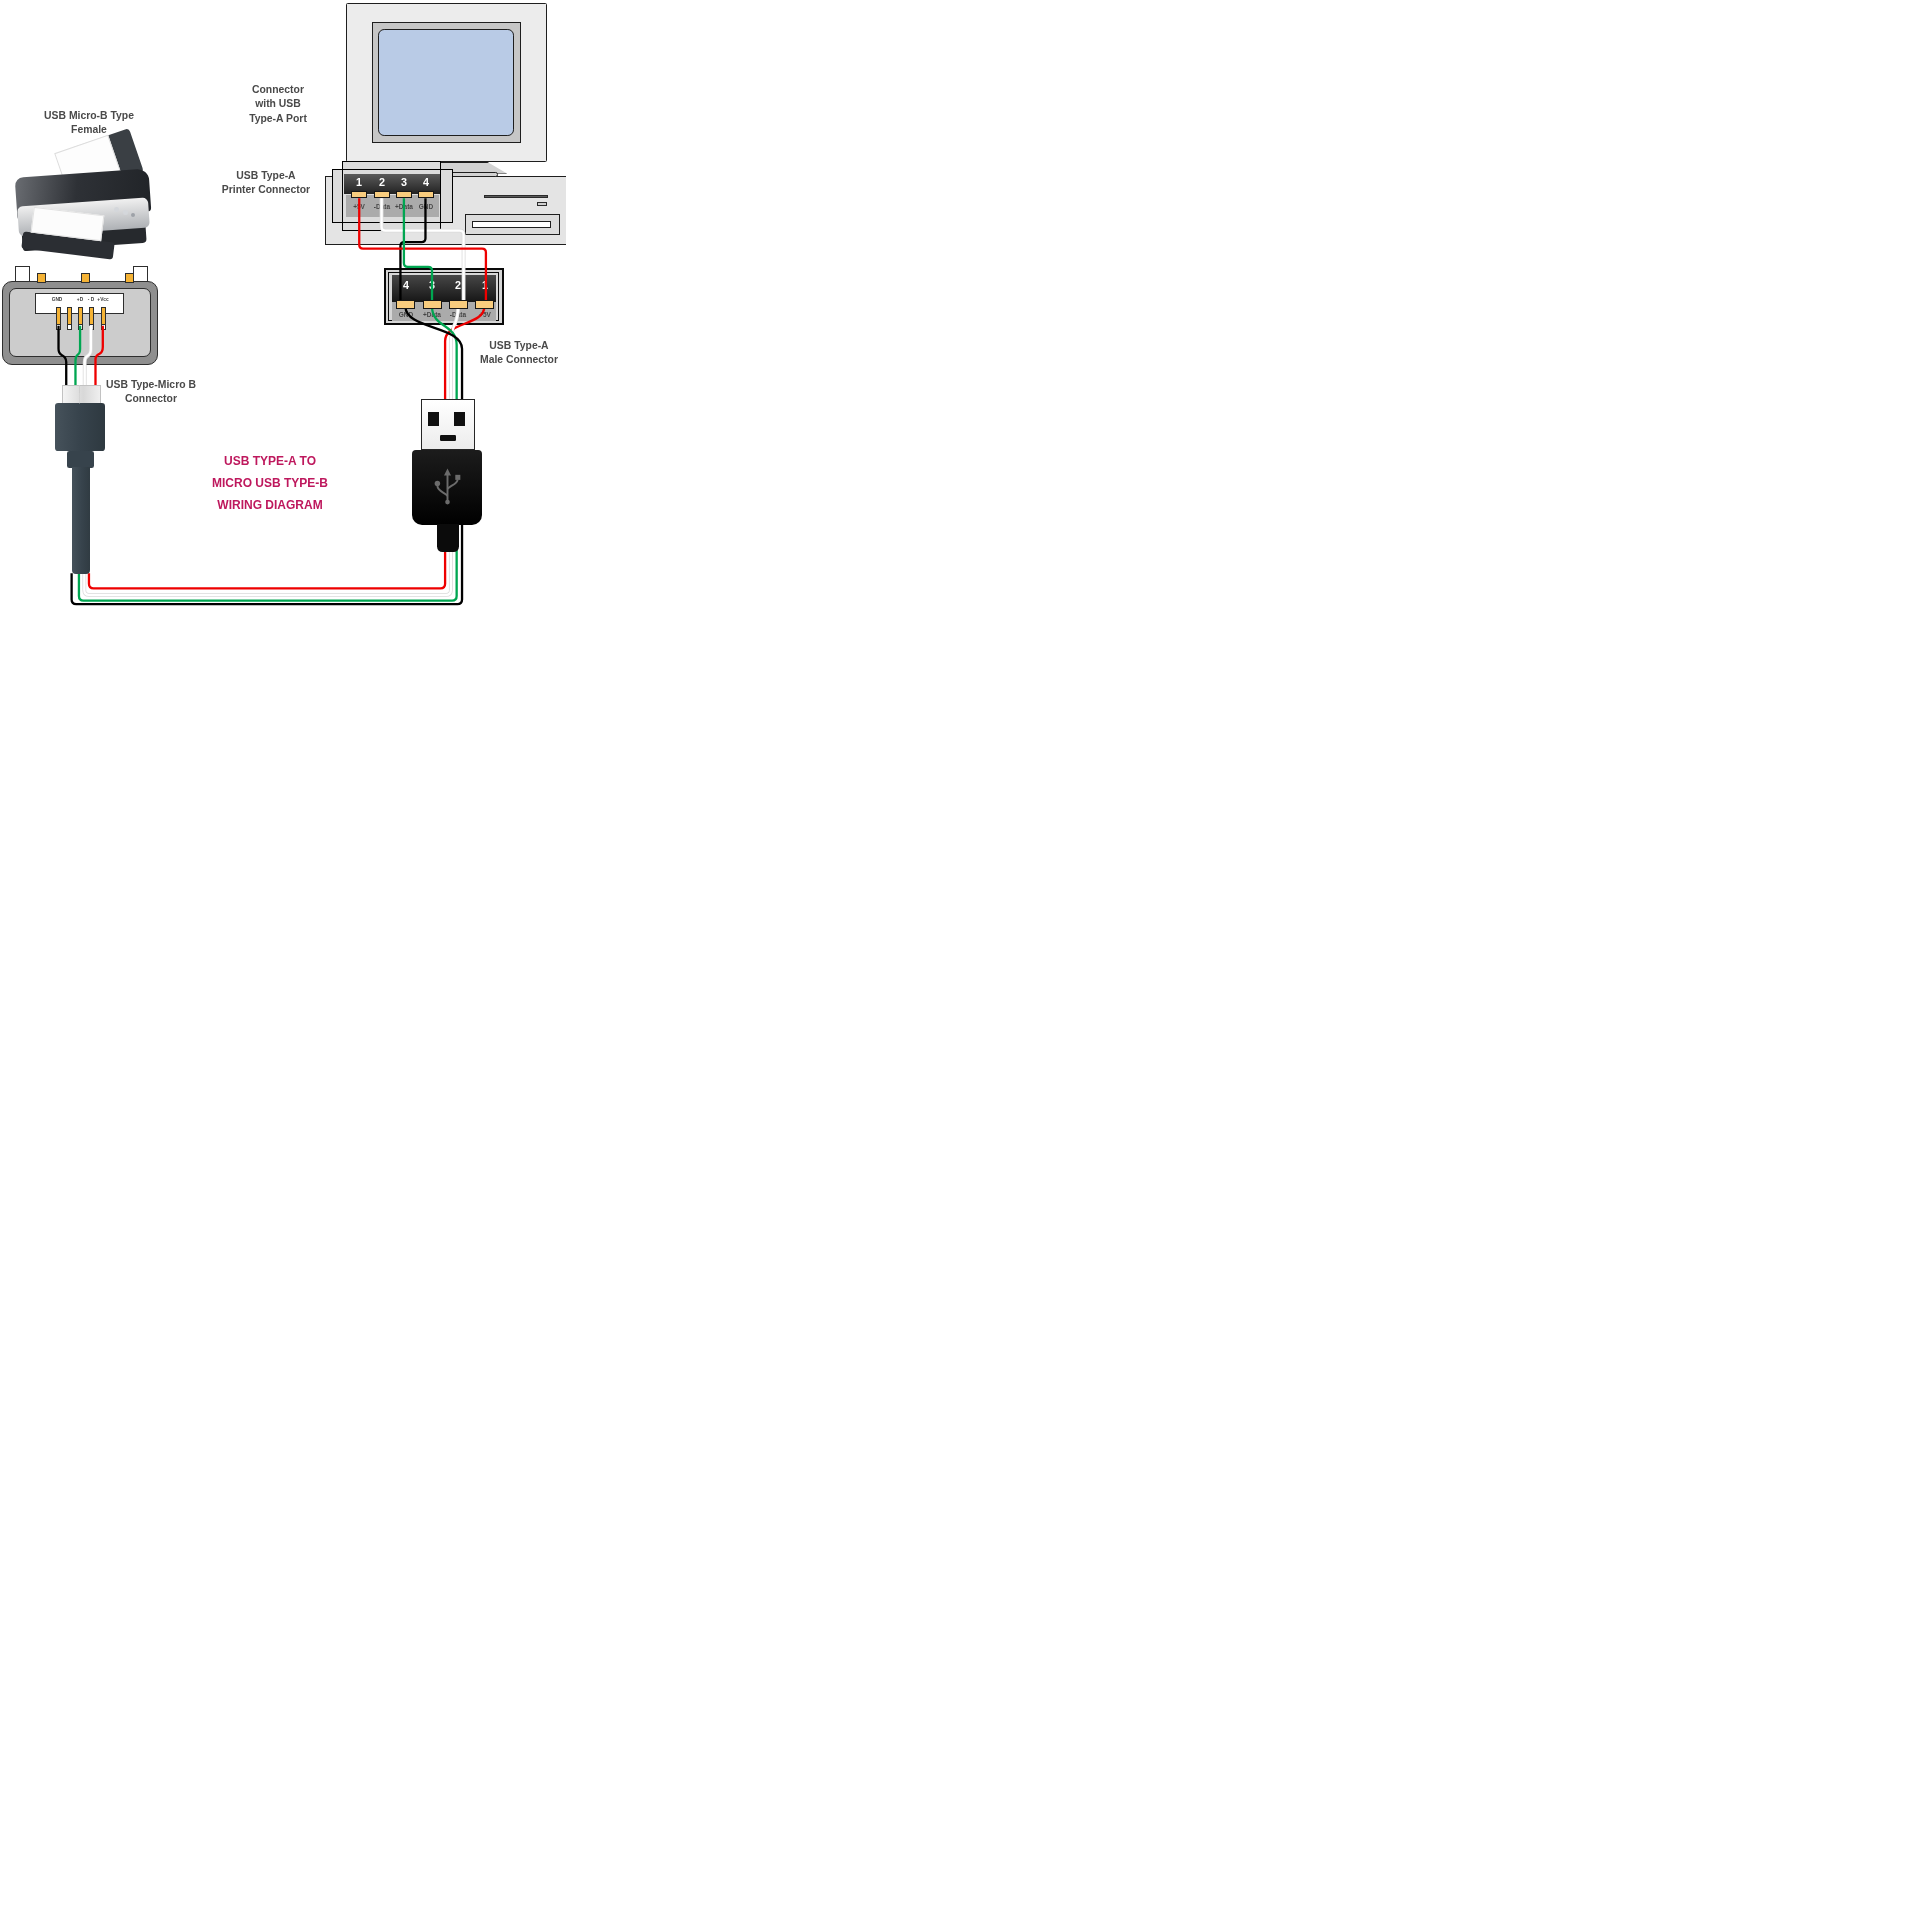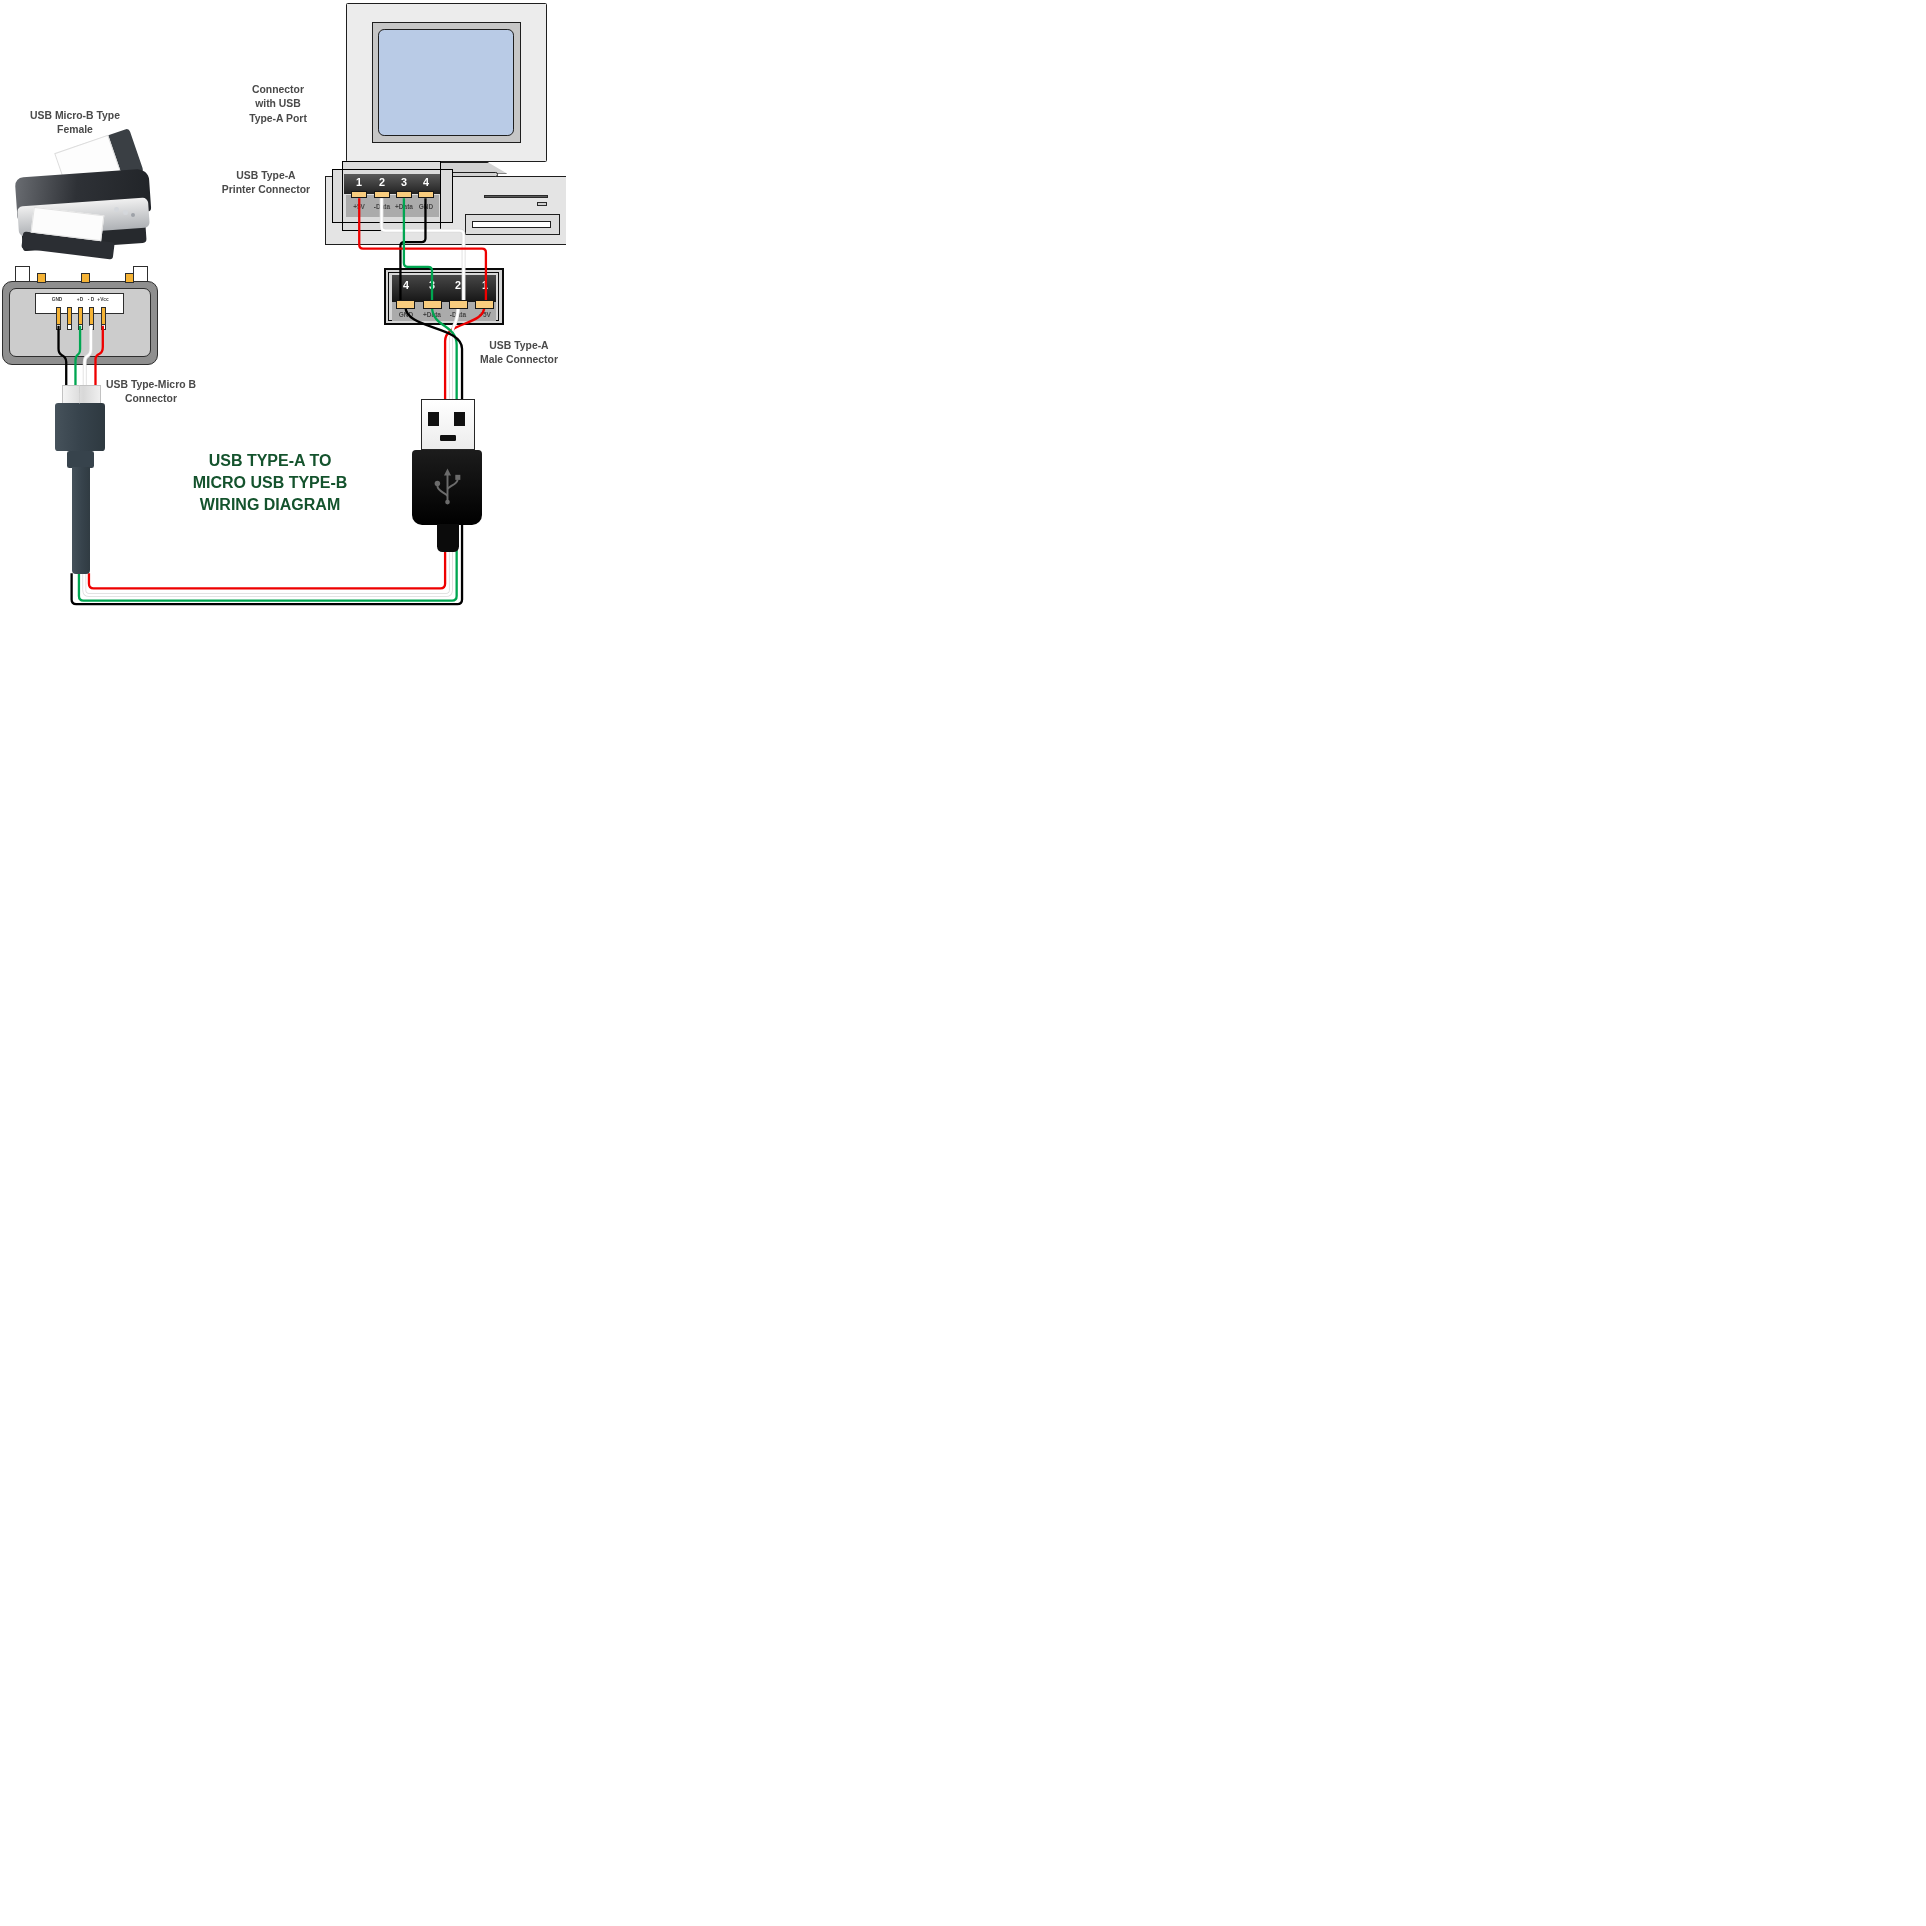--- a/index.html
+++ b/index.html
@@ -1,20 +1,20 @@
 <!DOCTYPE html>
 <html style="font-size:6.2px"><head>
 <meta charset="utf-8">
 <style>
   html,body{margin:0;background:#fff}
   #canvas{position:relative;width:566px;height:606px;background:#fff;overflow:hidden;
           font-family:"Liberation Sans",sans-serif}
   .abs{position:absolute}
   .label{position:absolute;font-weight:bold;font-size:10.4px;line-height:14.3px;color:#4a4a4a;text-align:center;z-index:60}
-  .title{position:absolute;font-weight:bold;font-size:16px;line-height:22px;color:#14532d;text-align:center;z-index:60}
+  .title{position:absolute;font-weight:bold;font-size:12px;line-height:22px;color:#be185d;text-align:center;z-index:60}
   .num{position:absolute;transform:translateX(-50%);font-weight:bold;font-size:10.8px;color:#fff;z-index:9}
   .pname{position:absolute;transform:translateX(-50%);font-weight:bold;font-size:6.5px;color:#454545;z-index:9}
   .pad{position:absolute;background:#F8CC7E;border:1.2px solid #161616;z-index:40;box-sizing:border-box}
   .mpin{position:absolute;width:4.6px;height:17.7px;background:#F5B335;border:0.8px solid #2e2e2e;z-index:40;box-sizing:border-box}
   .notch{position:absolute;width:4.6px;height:5.8px;background:#fff;border:0.8px solid #2e2e2e;z-index:20;box-sizing:border-box}
   .mplabel{position:absolute;transform:translateX(-50%);font-weight:bold;font-size:4.8px;color:#3d3d3d;z-index:41}
   .outline{position:absolute;box-sizing:border-box;border:1.9px solid #000;background:transparent}
   #wires{position:absolute;left:0;top:0;z-index:30}
 </style>
 </head>
@@ -151,21 +151,21 @@
   <div class="abs" style="left:59px;top:143px;width:55px;height:37px;background:#fdfdfd;border:0.4px solid #ddd;transform:rotate(-19deg);z-index:3"></div>
   <div class="abs" style="left:16px;top:173px;width:134px;height:43px;background:linear-gradient(100deg,#6a6d72,#2e3136 45%,#212428);border-radius:8.5px 11.6px 3.9px 3.9px;transform:rotate(-4deg);z-index:4"></div>
   <div class="abs" style="left:17.7px;top:202px;width:131px;height:30px;background:linear-gradient(#f0f0f0,#aeb1b5);border-radius:5.4px;transform:rotate(-4deg);z-index:5"></div>
   <div class="abs" style="left:21.6px;top:223px;width:124px;height:24px;background:#26292d;border-radius:3.9px;transform:rotate(-4deg);z-index:4"></div>
   <div class="abs" style="left:32px;top:211px;width:69px;height:24px;background:#fcfcfc;border:0.4px solid #e2e2e2;transform:rotate(7deg);z-index:6"></div>
   <div class="abs" style="left:22.3px;top:237px;width:92px;height:17px;background:#2b2e33;border-radius:3.1px;transform:rotate(7deg);z-index:5"></div>
   <div class="abs" style="left:114px;top:207px;width:4.6px;height:4.6px;background:#d4d7db;border-radius:50%;transform:rotate(-4deg);z-index:6"></div>
   <div class="abs" style="left:123px;top:210px;width:4.6px;height:4.6px;background:#d4d7db;border-radius:50%;z-index:6"></div>
   <div class="abs" style="left:131px;top:213px;width:3.9px;height:3.9px;background:#9ea2a8;border-radius:50%;z-index:6"></div>
 
-  <div class="label" style="left:19px;top:109px;width:112px">
+  <div class="label" style="left:33px;top:109px;width:112px">
     <div>USB Micro-B Type</div>
     <div>Female</div>
   </div>
 
   <div class="label" style="left:231px;top:83px;width:94px">
     <div>Connector</div>
     <div>with USB</div>
     <div>Type-A Port</div>
   </div>
 

